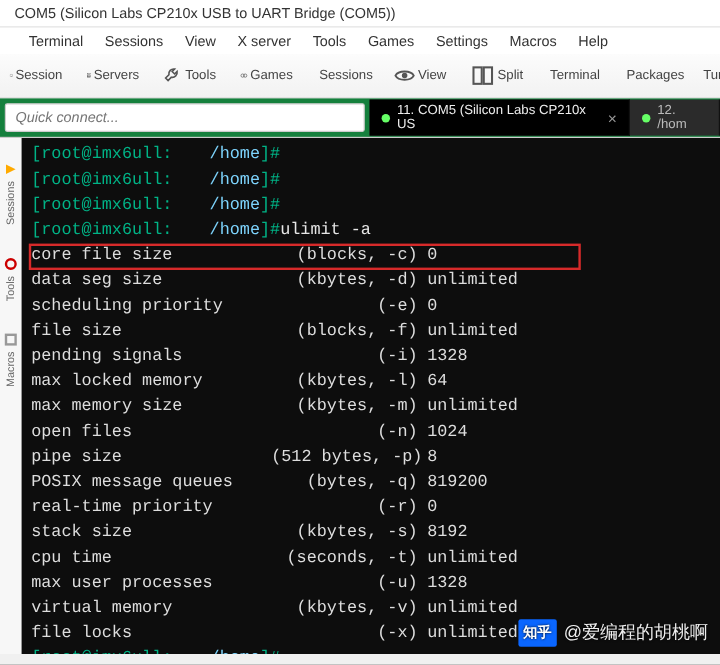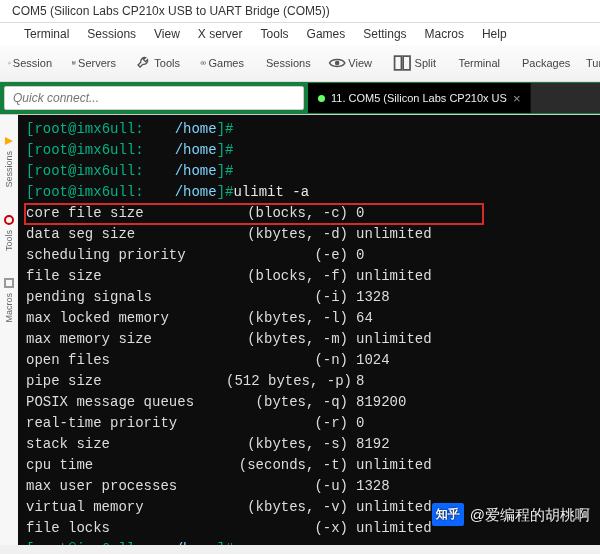--- a/index.html
+++ b/index.html
@@ -27,21 +27,21 @@
 .prompt-user { color: #00b386; }
 .prompt-at { color: #00b386; }
 .prompt-host { color: #00b386; }
 .prompt-path { color: #7dd3fc; margin-left: 31px; }
 .cmd { color: #e6e6e6; }
 .row { display: flex; }
 .c1 { width: 200px; display: inline-block; }
 .c2 { width: 130px; display: inline-block; text-align: right; padding-right: 8px; }
 .c3 { display: inline-block; }
 .highlight-box { border: 2px solid #d62a2a; position: absolute; left: 6px; top: 88px; width: 460px; height: 22px; pointer-events: none; }
-.watermark { position: absolute; right: 10px; bottom: 19px; color: #eee; font-size: 15px; font-family: sans-serif; display: flex; align-items: center; gap: 6px; text-shadow: 0 0 2px #000; }
+.watermark { position: absolute; right: 10px; bottom: 6px; color: #eee; font-size: 15px; font-family: sans-serif; display: flex; align-items: center; gap: 6px; text-shadow: 0 0 2px #000; }
 .zhihu-logo { background: #0a66ff; color: #fff; font-weight: bold; padding: 1px 4px; font-size: 12px; border-radius: 2px; }
 </style>
 </head>
 <body>
 
 <div class="titlebar">
   <span>
     <svg viewBox="0 0 16 16">
         <circle cx="8" cy="8" r="7" fill="#2a7" stroke="#085"></circle>
         <path d="M4 8h8M8 4v8" stroke="#fff" stroke-width="1"></path>
@@ -145,20 +145,24 @@
   </div>
 
 <div class="quickbar">
   <input class="quick-input" placeholder="Quick connect..." style="">
   <div class="tabs" id="tabs">
       <div class="tab active">
         <span class="dot"></span>
         <span>11. COM5  (Silicon Labs CP210x US</span>
         <span class="tab-close">×</span>
       </div>
+      <div class="tab">
+        <span class="dot"></span>
+        <span>12. /hom</span>
+      </div>
     </div>
 </div>
 
 <div class="workspace">
   <div class="sidebar" id="sidebar">
       <div style="display: flex; flex-direction: column; align-items: center; gap: 4px;">
         <svg viewBox="0 0 12 12">
           <path d="M2 2l8 4-8 4z" fill="#fa0"></path>
         </svg>
         <span class="st">Sessions</span>

